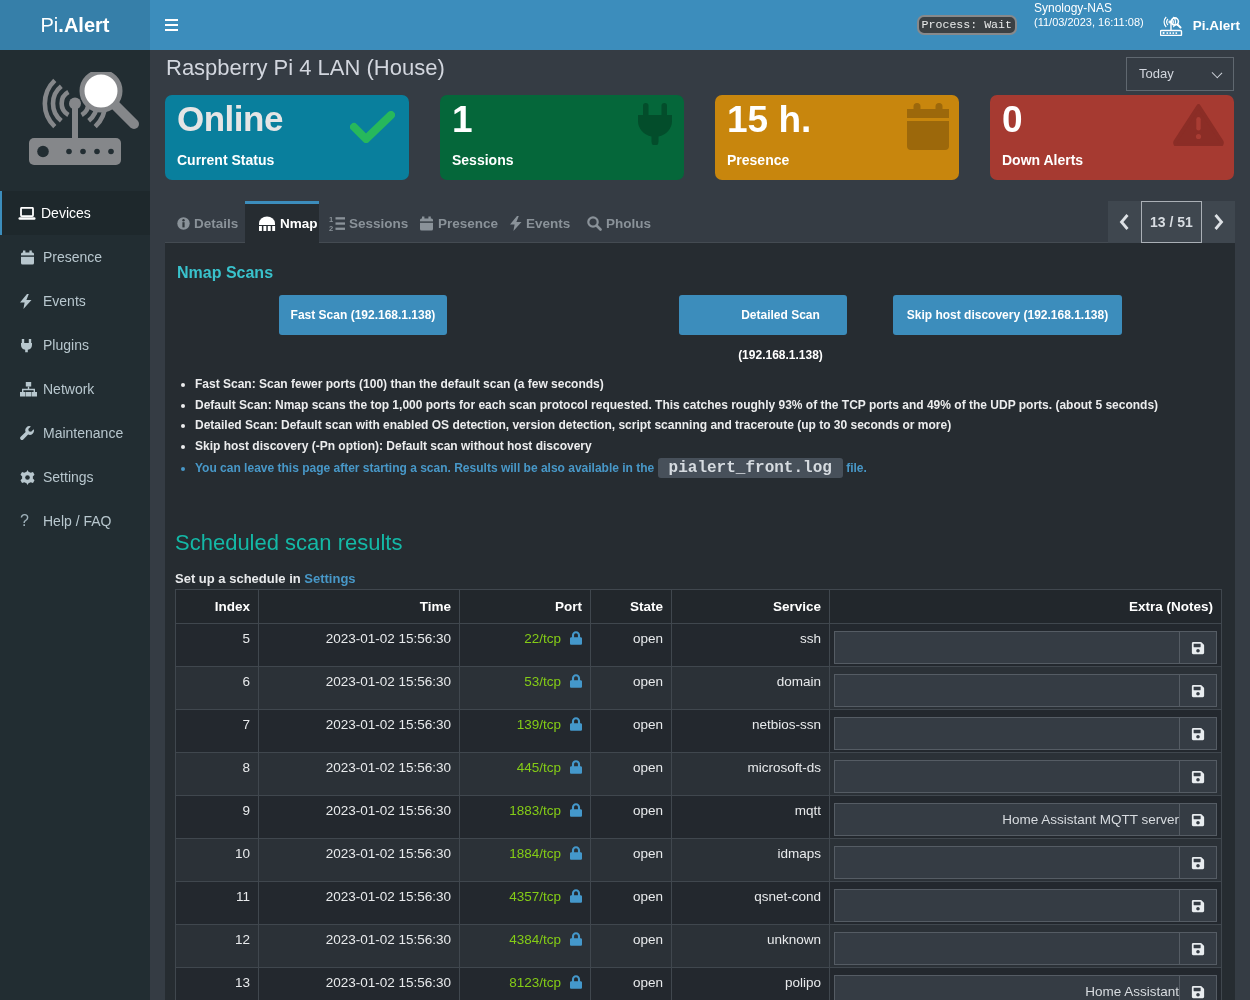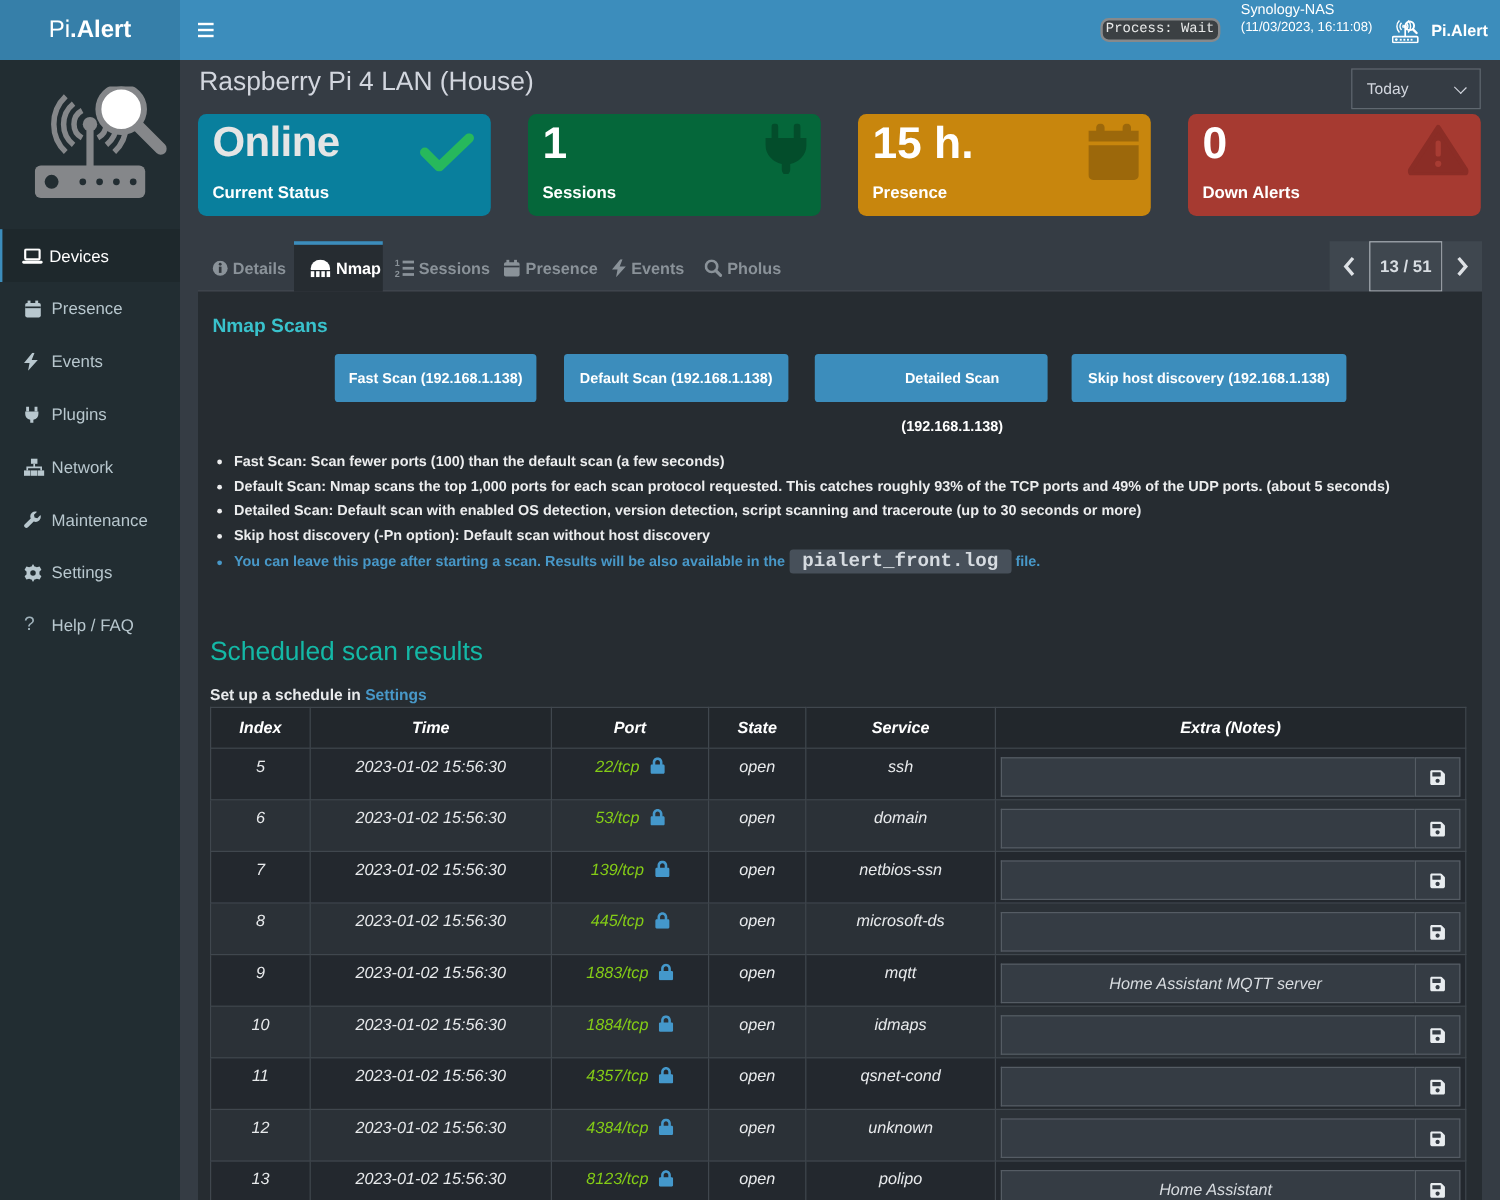--- a/index.html
+++ b/index.html
@@ -62,21 +62,21 @@
 .bullets li { margin-bottom:6.5px; list-style:disc; margin-left:12px; }
 .bullets li.link { color:#4898c8; }
 .code { font-family:"Liberation Mono",monospace; font-size:16px; background:#47505a; color:#d6dbe0; padding:1px 11px; border-radius:3px; }
 
 .sched-title { position:absolute; left:10px; top:287px; font-size:22px; font-weight:400; color:#14b8a6; }
 .sched-sub { position:absolute; left:10px; top:328px; font-size:13px; font-weight:700; }
 .sched-sub a { color:#4898c8; text-decoration:none; }
 
 
 table.res { position:absolute; left:10px; top:346px; width:1047px; border-collapse:collapse; font-size:13.5px; }
-table.res th, table.res td { border:1px solid #40474e; text-align:center; font-weight:400; padding:0 8px;font-style:italic; }
+table.res th, table.res td { border:1px solid #40474e; text-align:right; font-weight:400; padding:0 8px; }
 table.res th { height:34px; font-weight:700; color:#fff; background:#22272c; }
 table.res td { height:43px; color:#e8eaec; vertical-align:top; padding-top:7px; }
 table.res tr.odd td { background:#23282e; }
 table.res tr.even td { background:#2b3137; }
 td.portcell a { color:#84cc16; text-decoration:none; }
 .lock { display:inline-block; margin-left:9px; }
 
 .extra { display:flex; align-items:center; margin:0 -4px; }
 .inp { flex:1; height:33px; background:#353c44; border:1px solid #555c64; border-right:none; color:#d7dbdf; font-size:13.5px; line-height:31px; padding-left:12px; }
 .savebox { width:38px; height:33px; background:#353c44; border:1px solid #555c64; display:flex; align-items:center; justify-content:center; }
@@ -279,22 +279,21 @@
           <svg width="11" height="18" viewBox="0 0 11 18">
             <polyline points="2.5,2 8.5,9 2.5,16" fill="none" stroke="#dde1e5" stroke-width="2.8"></polyline>
           </svg>
         </div>
     </div>
   </div>
 
   <div class="panel">
     <h3>Nmap Scans</h3>
     <div class="scanbtn" style="left:114px; width:168px;">Fast Scan (192.168.1.138)</div>
-    <div class="scanbtn" style="left:305px; width:187px;">Default Scan (192.168.1.138)</div>
-    <div class="scanbtn" style="left:514px; width:194px;padding-left:35px;">Detailed Scan (192.168.1.138)</div>
+    <div class="scanbtn" style="left:514px; width:168px;padding-left:35px;">Detailed Scan (192.168.1.138)</div>
     <div class="scanbtn" style="left:728px; width:229px;">Skip host discovery (192.168.1.138)</div>
     <ul class="bullets">
       <li>Fast Scan: Scan fewer ports (100) than the default scan (a few seconds)</li>
       <li>Default Scan: Nmap scans the top 1,000 ports for each scan protocol requested. This catches roughly 93% of the TCP ports and 49% of the UDP ports. (about 5 seconds)</li>
       <li>Detailed Scan: Default scan with enabled OS detection, version detection, script scanning and traceroute (up to 30 seconds or more)</li>
       <li>Skip host discovery (-Pn option): Default scan without host discovery</li>
       <li class="link">You can leave this page after starting a scan. Results will be also available in the <span class="code">pialert_front.log</span> file.</li>
     </ul>
     <div class="sched-title">Scheduled scan results</div>
     <div class="sched-sub">Set up a schedule in <a>Settings</a></div>

